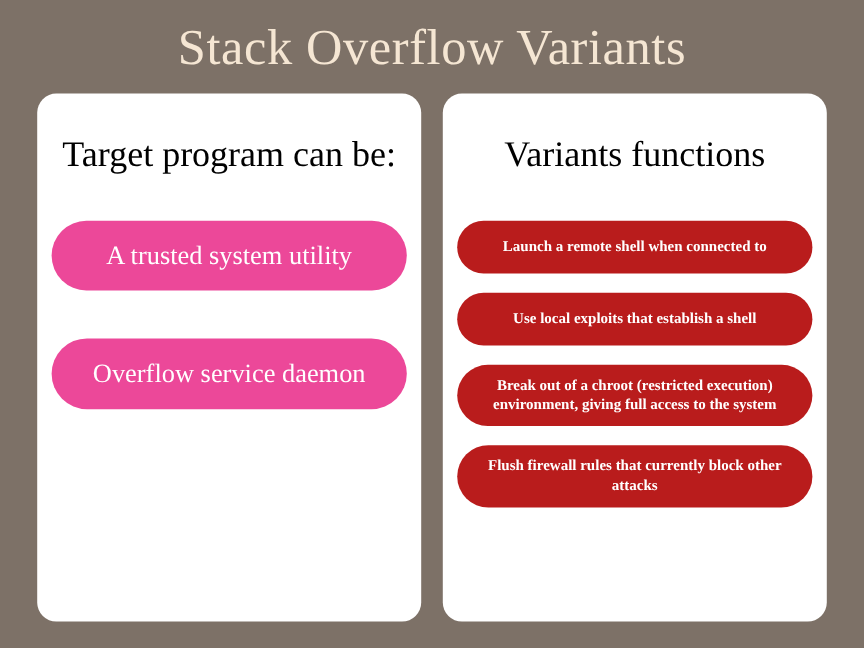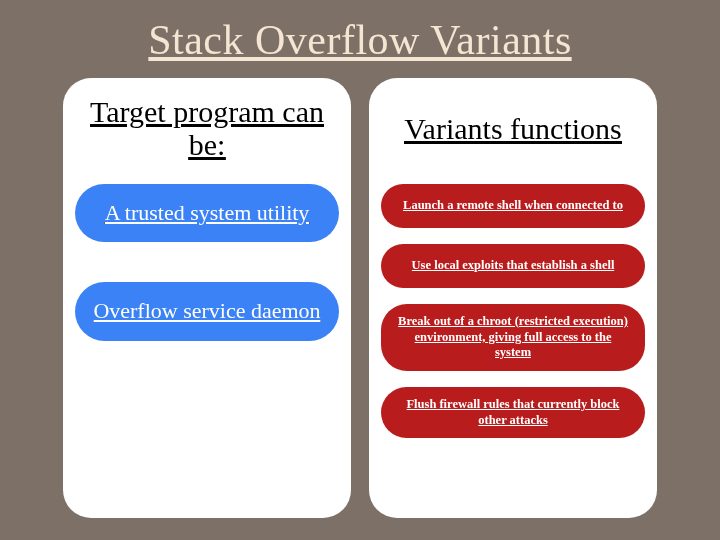--- a/index.html
+++ b/index.html
@@ -1,15 +1,15 @@
 <!DOCTYPE html>
 <html><head>
 <meta charset="utf-8">
 <style>
-  * { box-sizing: border-box; margin: 0; padding: 0; text-decoration: underline; }
+  * { box-sizing: border-box; margin: 0; padding: 0; }
   body {
     width: 720px;
     height: 540px;
     background: #7d7167;
     font-family: Georgia, 'Times New Roman', serif;
     overflow: hidden;
   }
   .title {
     text-align: center;
     color: #f5e6d3;
@@ -19,22 +19,22 @@
     letter-spacing: 0.5px;
   }
   .columns {
     display: flex;
     justify-content: center;
     gap: 18px;
     padding: 0 28px;
   }
   .panel {
     background: #fff;
-    border-radius: 28px;
-    width: 288px;
+    border-radius: 16px;
+    width: 320px;
     height: 440px;
     padding: 14px 12px 12px 12px;
     display: flex;
     flex-direction: column;
   }
   .panel-heading {
     text-align: center;
     color: #000;
     font-size: 30px;
     line-height: 1.1;
@@ -46,21 +46,21 @@
     justify-content: center;
     flex-direction: column;
   }
   .left-items {
     display: flex;
     flex-direction: column;
     gap: 40px;
     margin-top: 6px;
   }
   .pill-lg {
-    background: #3b82f6;
+    background: #ec4899;
     color: #fff;
     border-radius: 36px;
     text-align: center;
     padding: 16px 18px;
     font-size: 22px;
     line-height: 1.2;
     font-weight: normal;
   }
   .right-items {
     display: flex;

